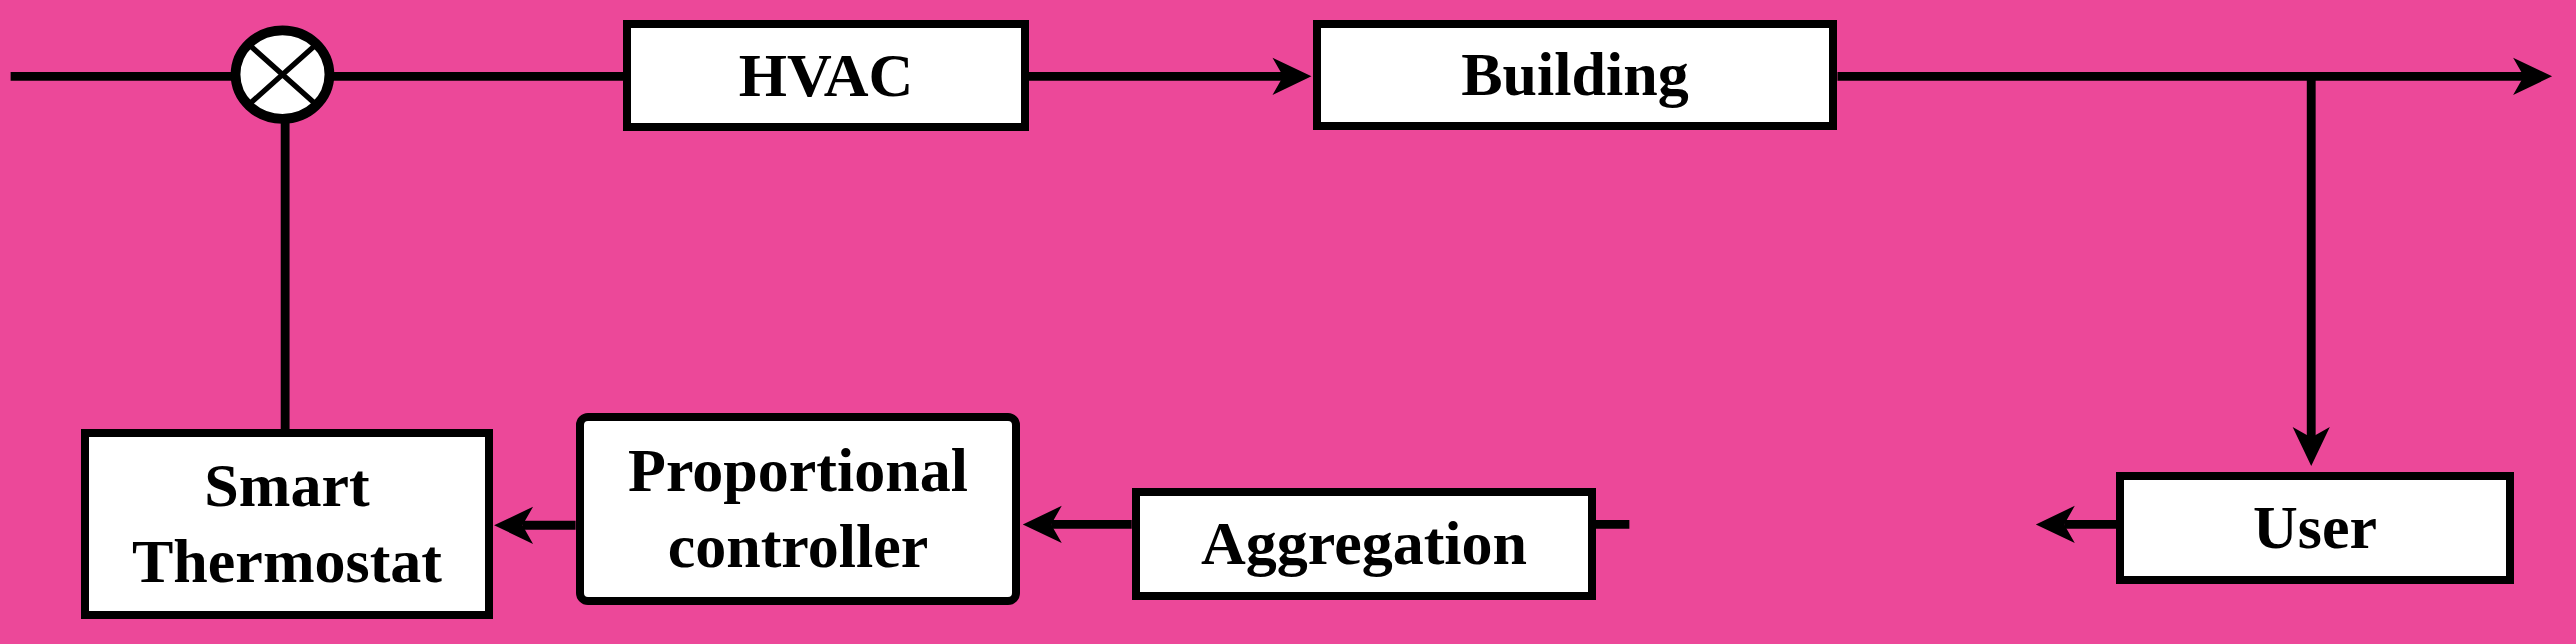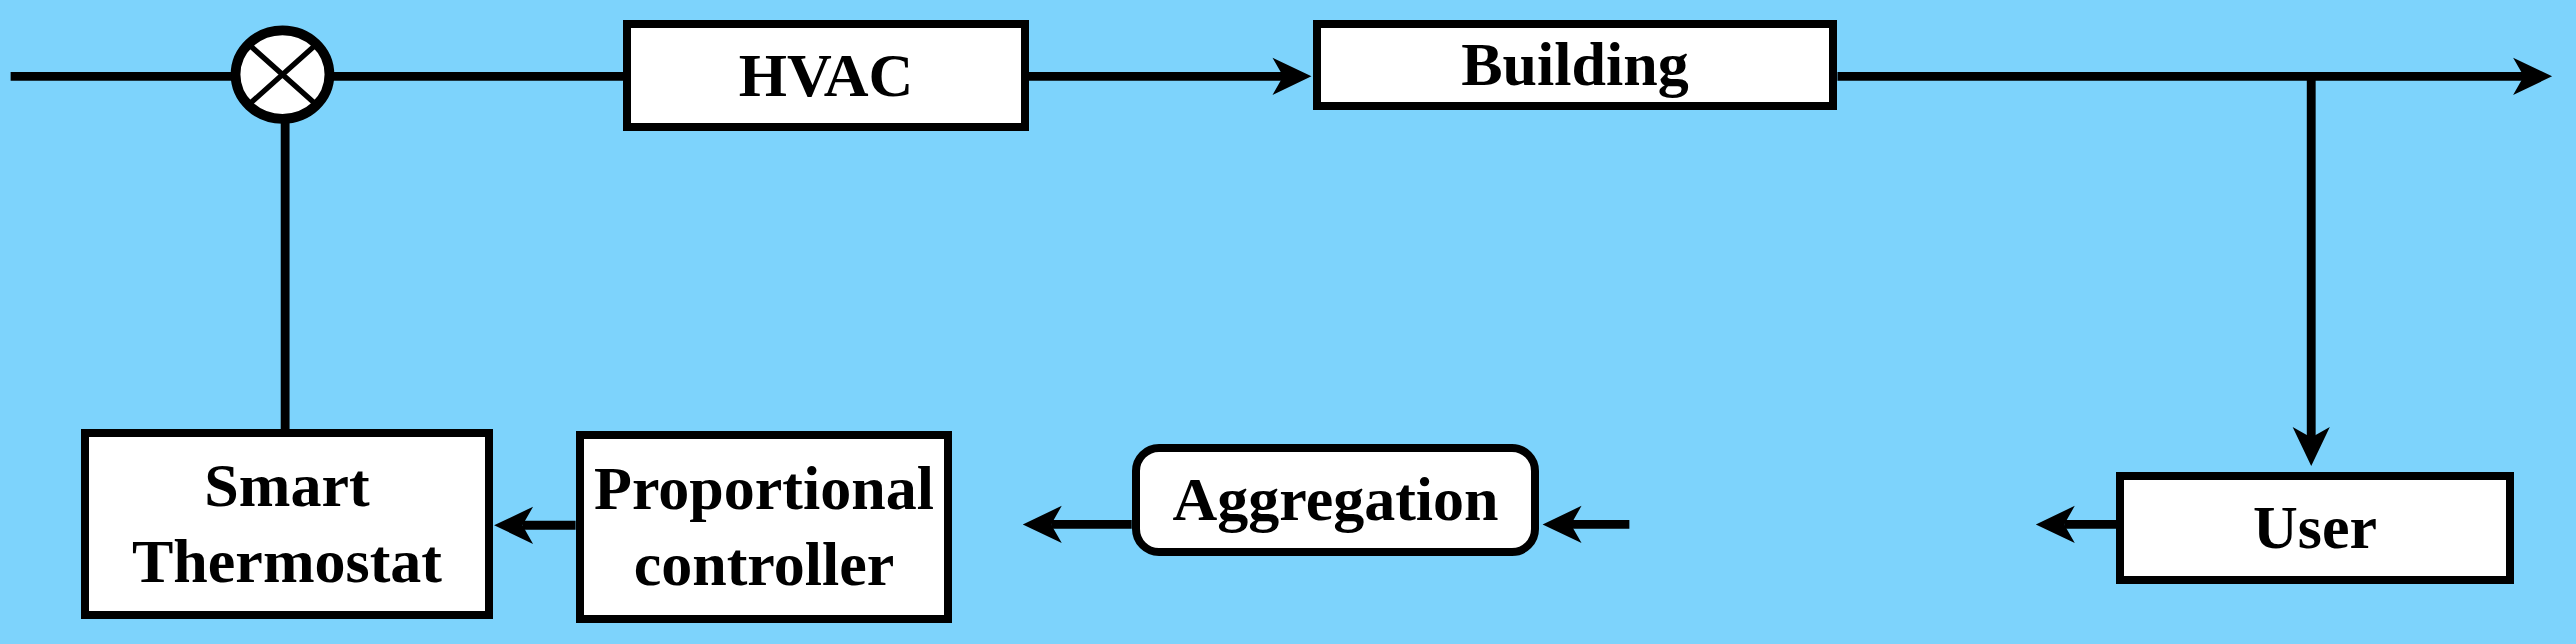--- a/index.html
+++ b/index.html
@@ -4,21 +4,21 @@
 <style>
   html, body {
     margin: 0;
     padding: 0;
     background: #ffffff;
   }
   .canvas {
     position: relative;
     width: 2576px;
     height: 645px;
-    background: #7dd3fc;
+    background: #ec4899;
     font-family: "Liberation Serif", "DejaVu Serif", serif;
     overflow: hidden;
   }
   .connector-layer {
     position: absolute;
     left: 0;
     top: 0;
     width: 2576px;
     height: 645px;
   }
@@ -33,25 +33,25 @@
     text-align: center;
   }
   .block .label {
     font-weight: bold;
     font-size: 62px;
     line-height: 1.22;
     color: #000000;
     padding: 0 7px;
   }
   .block-hvac        { left: 623px;  top: 20.4px;  width: 406px; height: 111px; }
-  .block-building    { left: 1313px; top: 19.5px;  width: 524px; height: 90px; }
+  .block-building    { left: 1313px; top: 19.5px;  width: 524px; height: 110px; }
   .block-user        { left: 2116px; top: 472px; width: 398px; height: 112px; }
   .block-pmv         { left: 1629px; top: 468px; width: 403px; height: 112px; }
-  .block-aggregation { left: 1132px; top: 444px; width: 407px; height: 112px; border-radius: 27px; }
-  .block-proportional{ left: 576px;  top: 431px; width: 376px; height: 192px; }
+  .block-aggregation { left: 1132px; top: 488px; width: 464px; height: 112px; }
+  .block-proportional{ left: 576px;  top: 413px; width: 444px; height: 192px; border-radius: 12px; }
   .block-thermostat  { left: 81px;   top: 429px; width: 412px; height: 190px; text-align: center; }
 </style>
 </head>
 <body>
 
 <div class="canvas">
 
   <svg class="connector-layer" viewBox="0 0 2909 728" xmlns="http://www.w3.org/2000/svg">
     <g stroke="#000000" stroke-width="10" fill="none">
 

